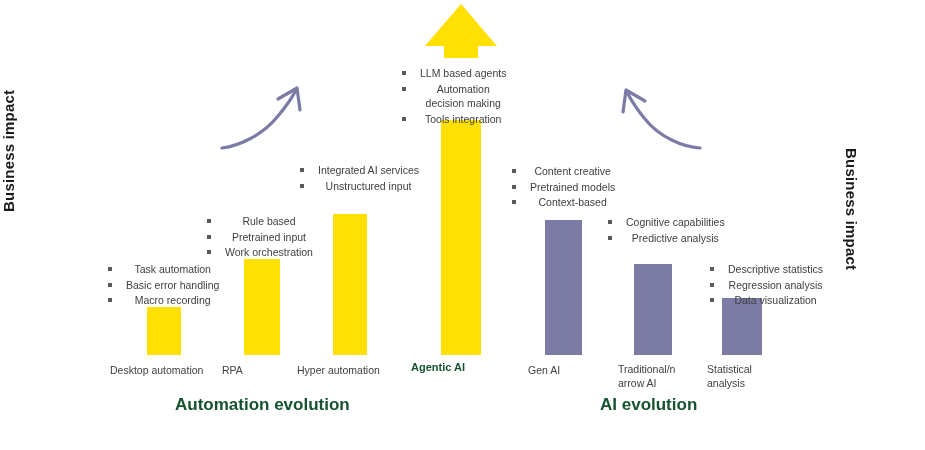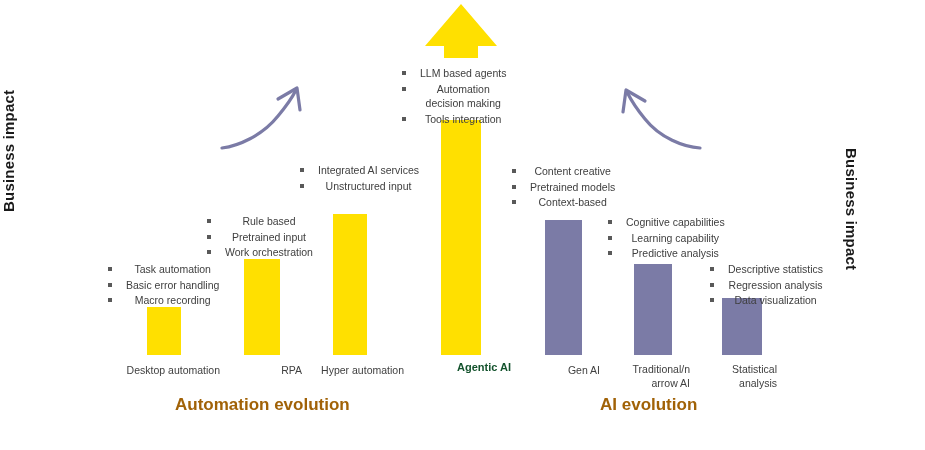--- a/index.html
+++ b/index.html
@@ -45,21 +45,21 @@
   
   .bar {
     position: absolute;
   }
 
   
   .cat-label {
     position: absolute;
     font-size: 10.5px;
     color: #404040;
-    text-align: right;
+    text-align: left;
     line-height: 14px;
     white-space: pre-line;
   }
   .cat-label.emphasis {
     font-size: 11px;
     font-weight: bold;
     color: #14532d;
   }
 
   
@@ -89,21 +89,21 @@
     width: 4px;
     height: 4px;
     background: #595959;
   }
 
   
   .section-title {
     position: absolute;
     font-size: 17px;
     font-weight: bold;
-    color: #a16207;
+    color: #14532d;
     text-align: center;
     white-space: nowrap;
   }
 
   
   .overlay {
     position: absolute;
     left: 0;
     top: 0;
     width: 925px;
@@ -164,21 +164,20 @@
           <li>Pretrained models</li>
           <li>Context-based</li>
         </ul>
       </div>
       <div class="bar" style="left: 634px; top: 264px; width: 38px; height: 91px; background: rgb(123, 123, 166);"></div>
       <div class="cat-label" style="left: 618px; top: 362px; width: 72px;">Traditional/n
 arrow AI</div>
       <div class="bullets" style="left: 604px; top: 215px;">
         <ul>
           <li>Cognitive capabilities</li>
-          <li>Learning capability</li>
           <li>Predictive analysis</li>
         </ul>
       </div>
       <div class="bar" style="left: 722px; top: 298px; width: 40px; height: 57px; background: rgb(123, 123, 166);"></div>
       <div class="cat-label" style="left: 707px; top: 362px; width: 70px;">Statistical
 analysis</div>
       <div class="bullets" style="left: 706px; top: 262px;">
         <ul>
           <li>Descriptive statistics</li>
           <li>Regression analysis</li>

